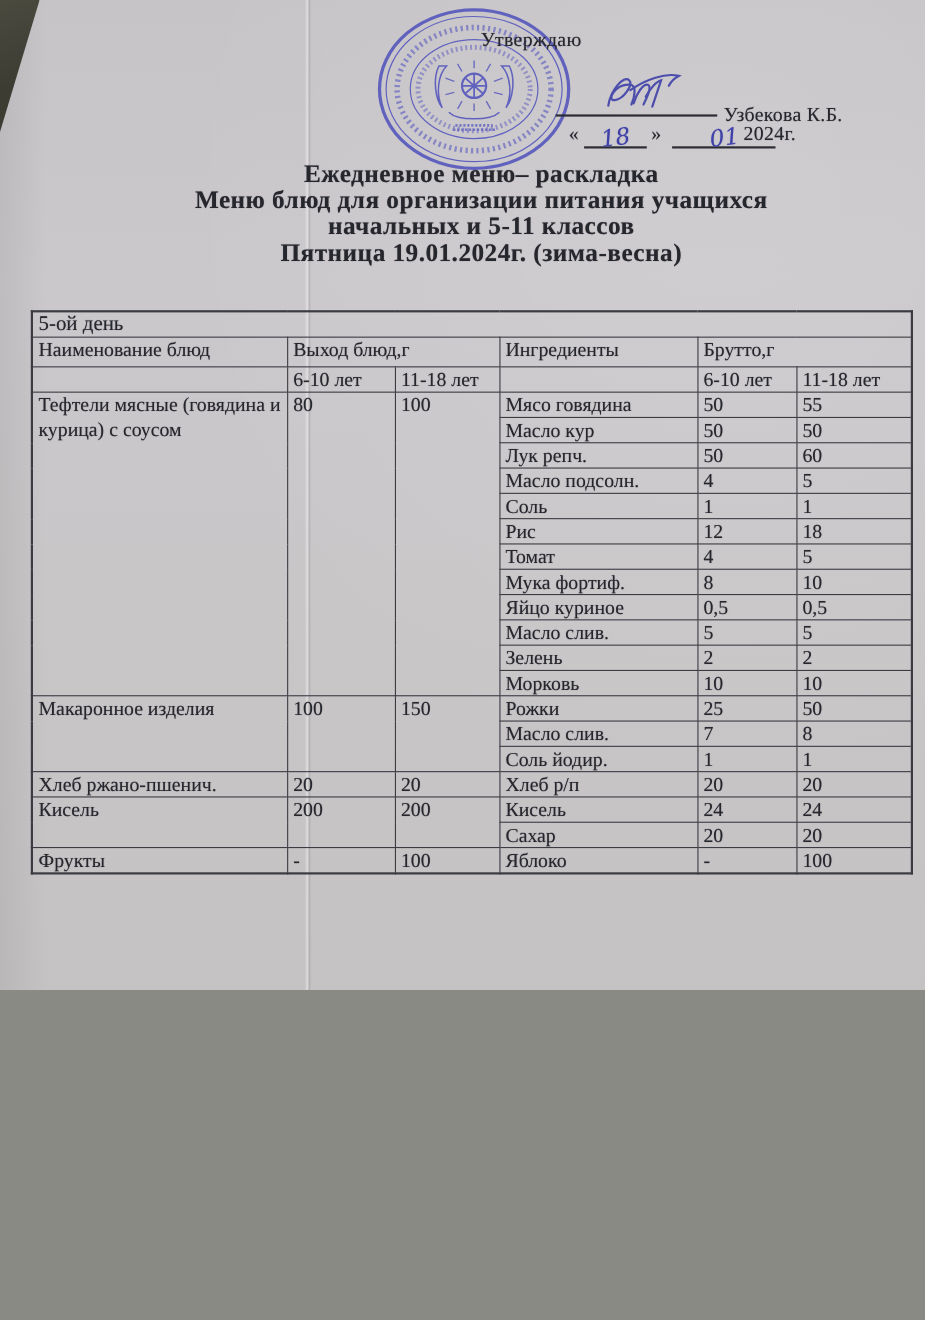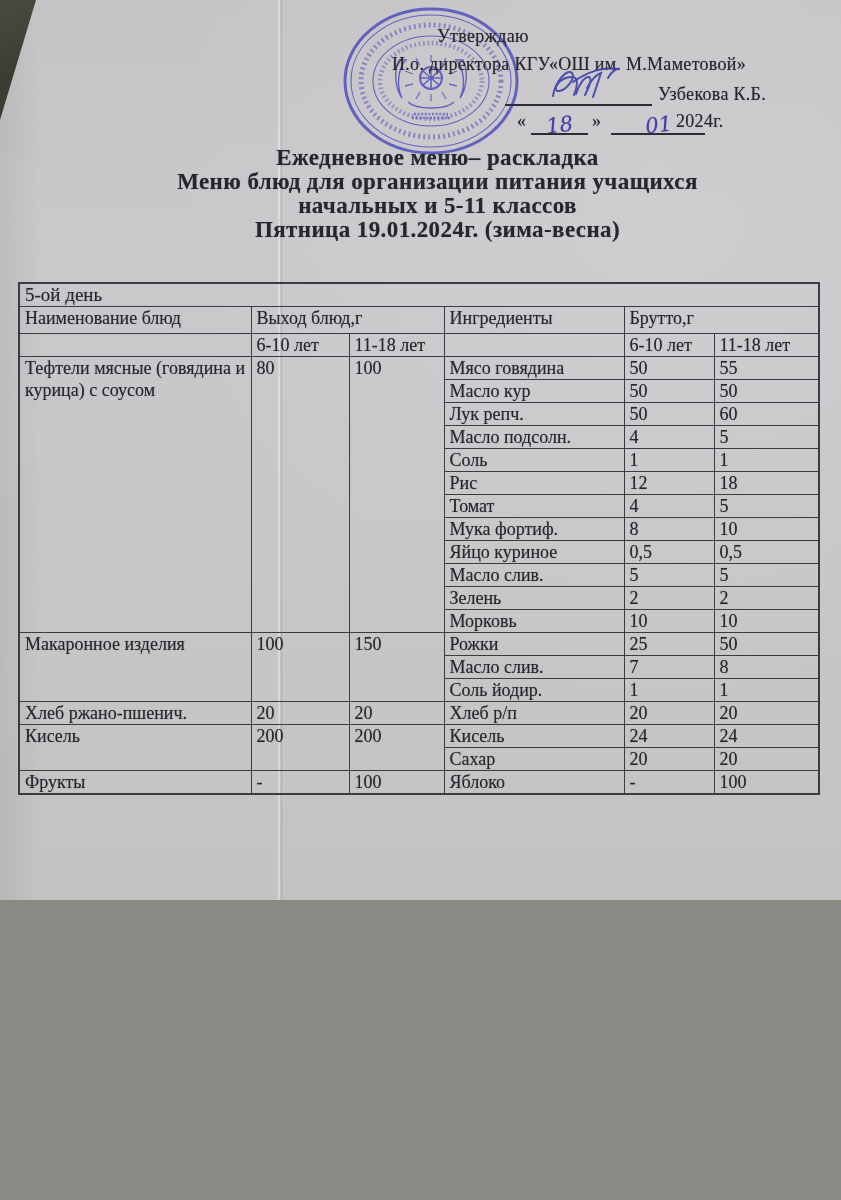--- a/index.html
+++ b/index.html
@@ -23,21 +23,21 @@
   .blank{position:absolute;height:22px;border-bottom:2px solid #2c2c35;text-align:center;}
   .hw{display:inline-block;font-family:"DejaVu Serif",serif;font-style:italic;
       color:#3f41a8;font-size:21px;transform:rotate(-7deg) translateY(2px);
       text-shadow:0 0 1px rgba(63,65,168,.5);}
   
   .title-block{left:35px;top:146px;width:805px;text-align:center;
     font-weight:bold;font-size:23px;line-height:24px;letter-spacing:.4px;}
   
   .stamp{position:absolute;left:338px;top:2px;opacity:.82;filter:blur(.4px);}
   
-  table.menu{position:absolute;left:18px;top:282px;width:800px;
+  table.menu{position:absolute;left:28px;top:282px;width:800px;
     border-collapse:collapse;table-layout:fixed;font-size:18px;padding-left:15px;}
   table.menu td,table.menu th{border:1.6px solid #3b3b42;font-weight:normal;
     padding:0 5px;line-height:22px;vertical-align:top;text-align:left;
     overflow:hidden;text-shadow:0 0 1px rgba(38,38,46,.45);}
   table.menu{border:2.5px solid #3b3b42;}
   th.day-header{text-align:center;font-weight:bold;font-size:19px;height:22px;line-height:22px;}
   th.col-head{height:26px;line-height:25px;}
   th.col-center{text-align:center;}
   th.age-head{height:22px;}
   td.td-num,td.td-ing{height:22px;}
@@ -69,32 +69,31 @@
 
       <path d="M68,58 C60,66 58,84 64,96 C58,88 55,70 61,58 Z" stroke-width="1.4"></path>
       <path d="M118,58 C126,66 128,84 122,96 C128,88 131,70 125,58 Z" stroke-width="1.4"></path>
       <path d="M70,100 C78,108 108,108 116,100" stroke-width="1.4"></path>
 
       <path d="M76,112 L110,112 M74,116 L112,116" stroke-width="2.4" stroke-dasharray="2 1.6" opacity=".8"></path>
     </g>
   </svg>
 
   <div class="abs approval-line scan-text" style="left:437px;top:26px;">Утверждаю</div>
-  <div class="abs approval-line scan-text" style="left:392px;top:54px;">И.о. директора  КГУ«ОШ им. М.Маметовой»</div>
 
   <div class="blank" style="left:505px;top:82px;width:147px;"></div>
   <svg class="abs" style="left:543px;top:62px;" width="100" height="44" viewBox="0 0 100 44">
     <g fill="none" stroke="#3f41a8" stroke-width="2" stroke-linecap="round" opacity=".9">
       <path d="M10,34 C12,20 24,6 29,11 C33,15 24,28 16,29 C8,30 16,14 30,15 C36,16 34,26 31,33"></path>
       <path d="M33,32 C36,22 42,14 46,15 C50,17 45,27 42,33"></path>
       <path d="M44,26 C48,18 54,12 58,11 L50,35"></path>
       <path d="M30,20 C44,10 62,4 74,7 C70,9 67,12 65,16"></path>
     </g>
   </svg>
-  <div class="abs approval-line scan-text" style="left:658px;top:84px;">Узбекова К.Б.</div>
+  <div class="abs approval-line scan-text" style="left:658px;top:94px;">Узбекова К.Б.</div>
 
   <div class="abs approval-line scan-text" style="left:517px;top:111px;">«</div>
   <div class="blank" style="left:531px;top:111px;width:57px;">
     <span class="hw">18</span>
   </div>
   <div class="abs approval-line scan-text" style="left:592px;top:111px;">»</div>
   <div class="blank" style="left:611px;top:111px;width:94px;">
     <span class="hw">01</span>
   </div>
   <div class="abs approval-line scan-text" style="left:676px;top:111px;">2024г.</div>

